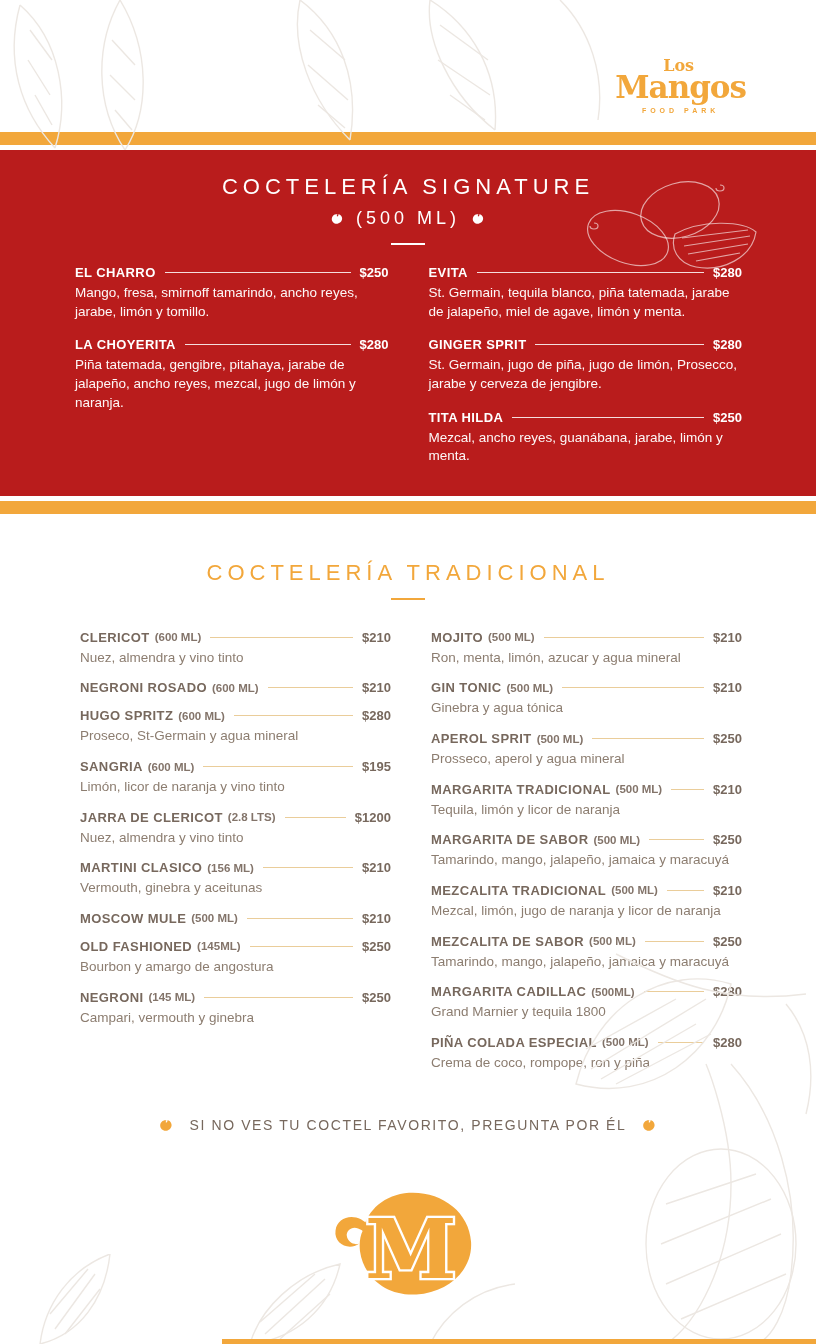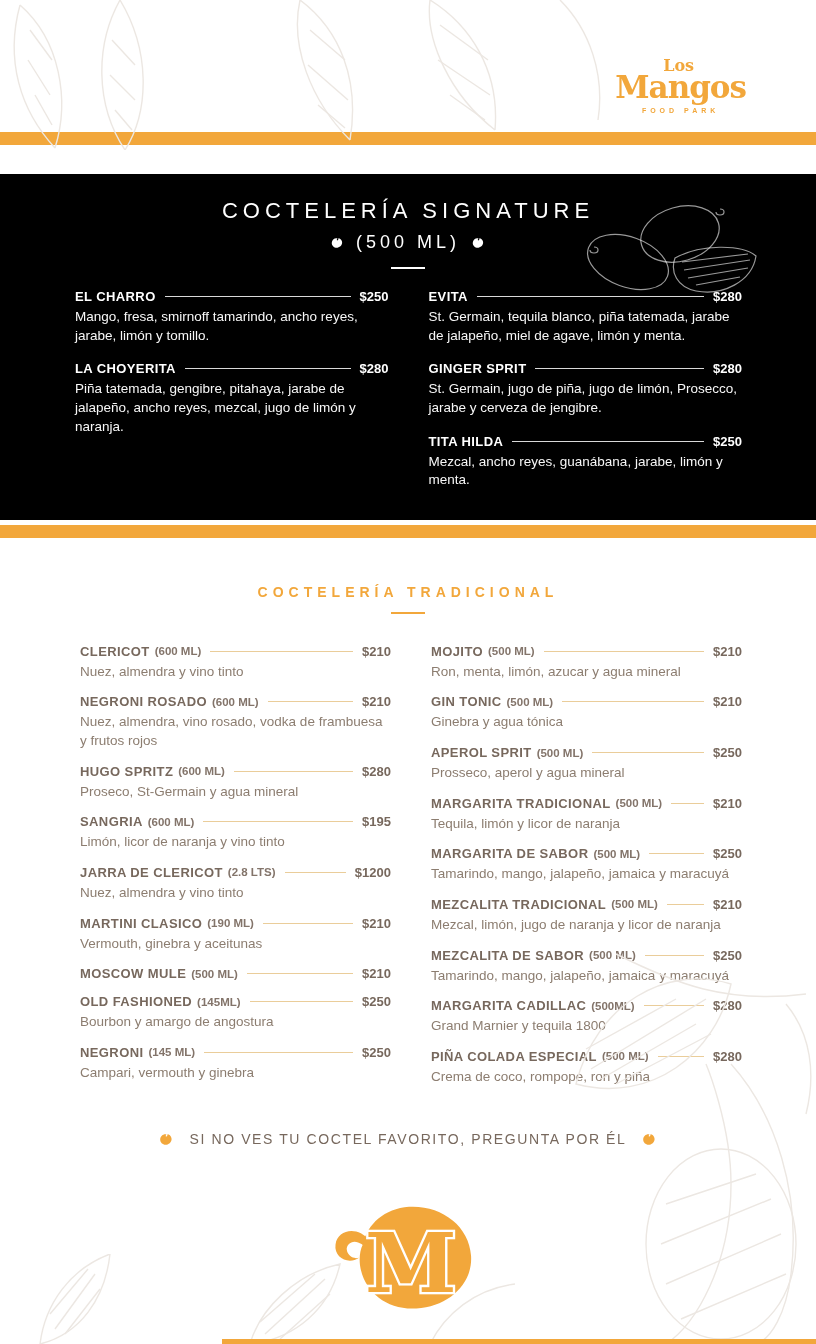--- a/index.html
+++ b/index.html
@@ -23,21 +23,21 @@
   .brand{position:absolute;right:70px;top:58px;text-align:center;color:#F2A73B;line-height:1;}
   .brand-los{font-family:"DejaVu Serif","Liberation Serif",serif;font-weight:bold;font-size:16px;margin-left:-4px;}
   .brand-mangos{font-family:"DejaVu Serif","Liberation Serif",serif;font-weight:bold;font-size:31px;letter-spacing:-1px;margin-top:-2px;}
   .brand-tagline{font-size:7px;letter-spacing:4px;font-weight:bold;margin-top:4px;}
 
   
   .stripe-thin{height:13px;background:#F2A73B;}
   .stripe-gap{height:5px;background:#fff;}
 
   
-  .signature{position:relative;background:#000000;color:#fff;padding:24px 0 14px 0;margin-top:24px;}
+  .signature{position:relative;background:#b91c1c;color:#fff;padding:24px 0 14px 0;}
   .signature h1{
     margin:0;text-align:center;font-size:22px;font-weight:500;
     letter-spacing:5px;color:#fff;
   }
   .subtitle-row{display:flex;align-items:center;justify-content:center;gap:12px;margin-top:8px;
     font-size:18px;letter-spacing:4px;font-weight:500;}
   .mango-icon{display:inline-flex;width:13px;height:12px;color:#fff;}
   .mango-icon svg{width:100%;height:100%;}
   .mango-icon.orange{color:#F2A73B;width:15px;height:13px;}
   .divider{height:2px;width:34px;margin:14px auto 20px auto;}
@@ -56,21 +56,21 @@
   .leader{flex:1;height:1px;margin:0 9px;min-width:16px;}
   .item-price{font-size:13px;font-weight:600;white-space:nowrap;}
   .item-desc{font-size:13.5px;line-height:1.38;margin-top:4px;}
 
   .signature .item-name,.signature .item-size,.signature .item-price{color:#fff;}
   .signature .item-desc{color:rgba(255,255,255,.97);}
   .signature .leader{background:rgba(255,255,255,.85);}
   .signature .menu-item{margin-bottom:16px;}
 
   .tradicional{padding-top:46px;}
-  .tradicional h2{margin:0;text-align:center;font-size:14px;font-weight:700;letter-spacing:5px;color:#F2A73B;}
+  .tradicional h2{margin:0;text-align:center;font-size:22px;font-weight:400;letter-spacing:5px;color:#F2A73B;}
   .tradicional .item-name{color:#77685D;}
   .tradicional .item-size{color:#83746A;}
   .tradicional .item-price{color:#77685D;}
   .tradicional .item-desc{color:#8C7D70;}
   .tradicional .leader{background:#EACD9A;}
 
   
   .note{display:flex;align-items:center;justify-content:center;gap:16px;margin-top:32px;
     color:#77685D;font-size:14px;letter-spacing:1.6px;font-weight:500;}
   .monogram{width:160px;margin:52px auto 0 auto;position:relative;z-index:2;}
@@ -223,21 +223,20 @@
     <div class="item-desc">Nuez, almendra y vino tinto</div>
   </div>
 
   <div class="menu-item">
     <div class="item-row">
       <span class="item-name">NEGRONI ROSADO</span>
       <span class="item-size">(600 ML)</span>
       <span class="leader"></span>
       <span class="item-price">$210</span>
     </div>
-    <div class="item-desc">Nuez, almendra, vino rosado, vodka de frambuesa y frutos rojos</div>
   </div>
 
   <div class="menu-item">
     <div class="item-row">
       <span class="item-name">HUGO SPRITZ</span>
       <span class="item-size">(600 ML)</span>
       <span class="leader"></span>
       <span class="item-price">$280</span>
     </div>
     <div class="item-desc">Proseco, St-Germain y agua mineral</div>
@@ -259,21 +258,21 @@
       <span class="item-size">(2.8 LTS)</span>
       <span class="leader"></span>
       <span class="item-price">$1200</span>
     </div>
     <div class="item-desc">Nuez, almendra y vino tinto</div>
   </div>
 
   <div class="menu-item">
     <div class="item-row">
       <span class="item-name">MARTINI CLASICO</span>
-      <span class="item-size">(190 ML)</span>
+      <span class="item-size">(156 ML)</span>
       <span class="leader"></span>
       <span class="item-price">$210</span>
     </div>
     <div class="item-desc">Vermouth, ginebra y aceitunas</div>
   </div>
 
   <div class="menu-item">
     <div class="item-row">
       <span class="item-name">MOSCOW MULE</span>
       <span class="item-size">(500 ML)</span>

